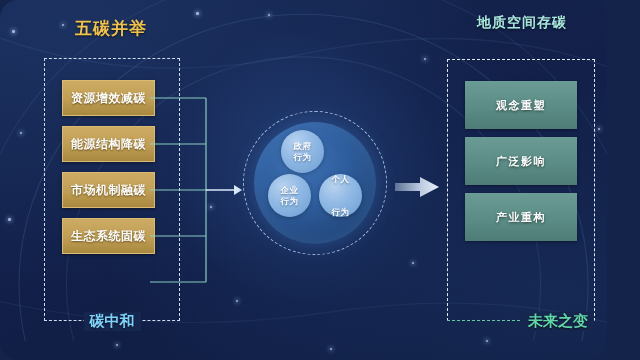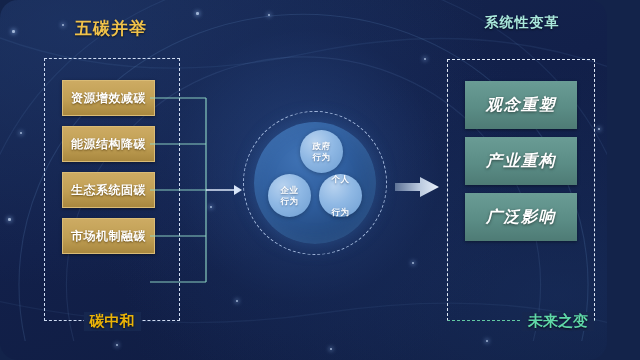--- a/index.html
+++ b/index.html
@@ -57,21 +57,21 @@
   #right-group {
     left:447px; top:59px; width:148px; height:262px;
     border:1.6px dashed #dfe8f5;
     border-bottom-color:#63c9a4;
   }
   .grp-foot {
     position:absolute; left:0; width:100%;
     text-align:center; font-weight:bold; font-size:15px;
     white-space:nowrap;
   }
-  #left-foot  { bottom:-11px; color:#eab308; text-shadow:0 1px 2px rgba(0,0,0,.7); }
+  #left-foot  { bottom:-11px; color:#7dd3fc; text-shadow:0 1px 2px rgba(0,0,0,.7); }
   #right-foot { bottom:-11px; color:#5fd8a8; text-shadow:0 1px 2px rgba(0,0,0,.7);text-align:right; }
   .foot-inner { display:inline-block; background:#16274f; padding:0 6px; }
 
   
   #left-list {
     position:absolute; left:62px; top:80px;
     width:93px;
     display:flex; flex-direction:column; gap:10px;
   }
   .gold-box {
@@ -88,25 +88,24 @@
   
   #right-list {
     position:absolute; left:465px; top:81px;
     width:112px;
     display:flex; flex-direction:column; gap:8px;
   }
   .teal-box {
     height:48px; width:100%;
     background:linear-gradient(180deg,#6a9c95 0%, #5b8d86 55%, #4e7b75 100%);
     display:flex; align-items:center; justify-content:center;
-    color:#ffffff; font-size:16px; font-weight:bold;
+    color:#ffffff; font-size:11px; font-weight:bold;
     letter-spacing:1.5px; white-space:nowrap;
     text-shadow:0 1px 3px rgba(0,0,0,.55);
     box-shadow:0 1px 3px rgba(0,0,0,.4);
-    font-style:italic;
   }
 
   
   #connector { position:absolute; left:150px; top:72px; width:92px; height:220px; }
 
   
   #center { position:absolute; left:240px; top:108px; width:150px; height:160px; }
   #ring {
     position:absolute; left:3px; top:3px; width:144px; height:144px;
     border-radius:50%;
@@ -120,21 +119,21 @@
   }
   .bubble {
     position:absolute; border-radius:50%;
     background:radial-gradient(circle at 35% 28%, #b7d2ef 0%, #8fb8e4 45%, #6e9ed2 100%);
     display:flex; flex-direction:column; align-items:center; justify-content:center;
     color:#ffffff; font-size:8.5px; font-weight:bold; line-height:1.22;
     letter-spacing:.4px; white-space:nowrap;
     text-shadow:0 1px 2px rgba(20,50,90,.55);
     box-shadow:0 1px 4px rgba(0,0,0,.25);
   }
-  #b-gov  { left:60px; top:22px;  width:43px; height:43px; }
+  #b-gov  { left:41px; top:22px;  width:43px; height:43px; }
   #b-ent  { left:28px; top:66px;  width:43px; height:43px;font-family:Liberation Serif, serif; }
   #b-ind  { left:79px; top:66px;  width:43px; height:43px;justify-content:space-between; }
   #society {
     position:absolute; left:0; top:128px; width:150px;
     text-align:center; font-size:13px; font-weight:bold;
     color:#e8f2ff; letter-spacing:1.5px; white-space:nowrap;
     text-shadow:0 1px 3px rgba(0,0,0,.6);
   }
 
   
@@ -173,22 +172,22 @@
 
   <div class="dashbox" id="left-group">
     <div class="grp-foot" id="left-foot">
       <span class="foot-inner">碳中和</span>
     </div>
   </div>
 
   <div id="left-list">
     <div class="gold-box">资源增效减碳</div>
     <div class="gold-box">能源结构降碳</div>
+    <div class="gold-box">市场机制融碳</div>
     <div class="gold-box">生态系统固碳</div>
-    <div class="gold-box">市场机制融碳</div>
   </div>
 
   <svg id="connector" viewBox="0 0 92 220">
     <g stroke="#8fd6c4" stroke-width="1.2" fill="none" opacity="0.95">
       <line x1="0" y1="26" x2="56" y2="26"></line>
       <line x1="0" y1="72" x2="56" y2="72"></line>
       <line x1="0" y1="118" x2="56" y2="118"></line>
       <line x1="0" y1="164" x2="56" y2="164"></line>
       <line x1="0" y1="210" x2="56" y2="210"></line>
       <line x1="56" y1="26" x2="56" y2="210"></line>
@@ -223,28 +222,28 @@
       <linearGradient id="ag" x1="0" y1="0" x2="1" y2="0">
         <stop offset="0%" stop-color="#5d7296"></stop>
         <stop offset="55%" stop-color="#b9c8de"></stop>
         <stop offset="100%" stop-color="#e8f0fb"></stop>
       </linearGradient>
     </defs>
     <polygon points="0,7 25,7 25,1 44,11 25,21 25,15 0,15" fill="url(#ag)"></polygon>
   </svg>
 
   <div class="hdr" id="right-title">
-    <div>系统性变革</div>
+    <div>地质空间存碳</div>
   </div>
 
   <div class="dashbox" id="right-group">
     <div class="grp-foot" id="right-foot">
       <span class="foot-inner">未来之变</span>
     </div>
   </div>
 
   <div id="right-list">
     <div class="teal-box">观念重塑</div>
+    <div class="teal-box">广泛影响</div>
     <div class="teal-box">产业重构</div>
-    <div class="teal-box">广泛影响</div>
   </div>
 
 </div>
 
 </body></html>

